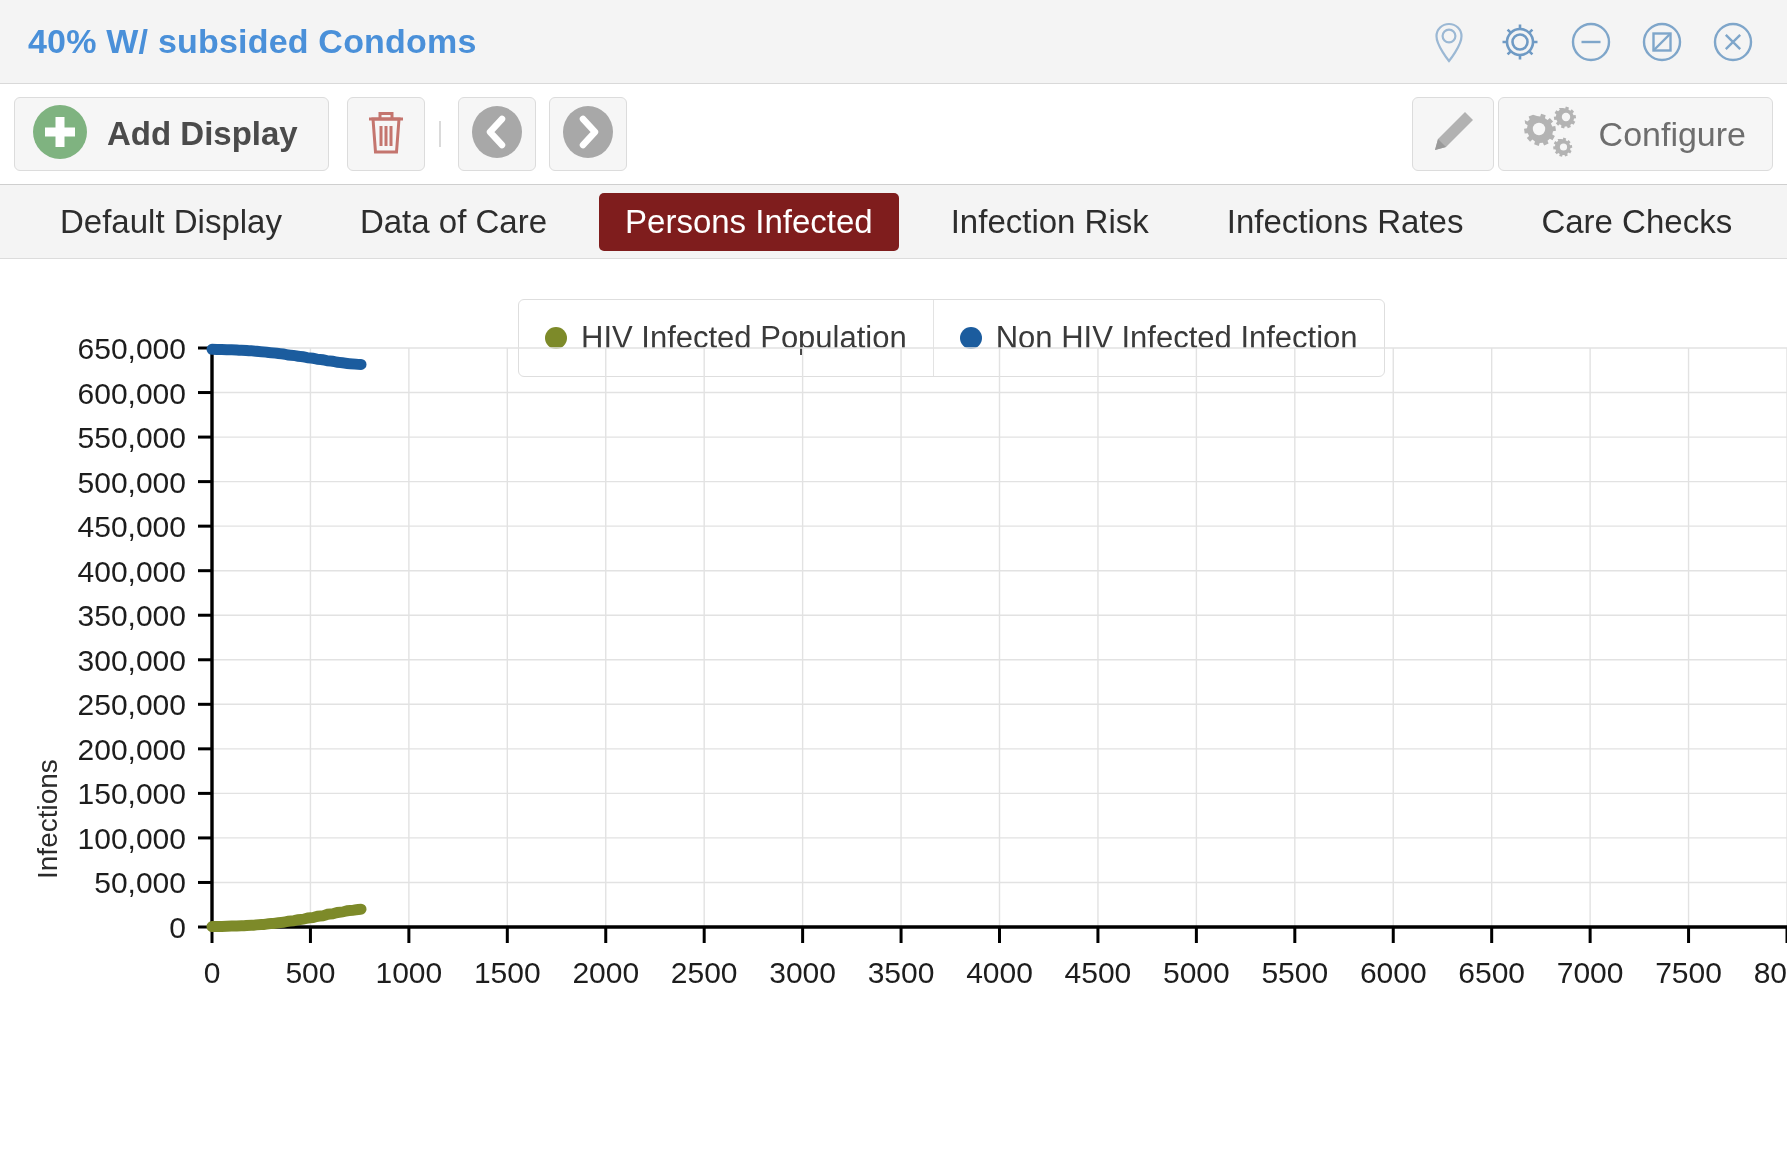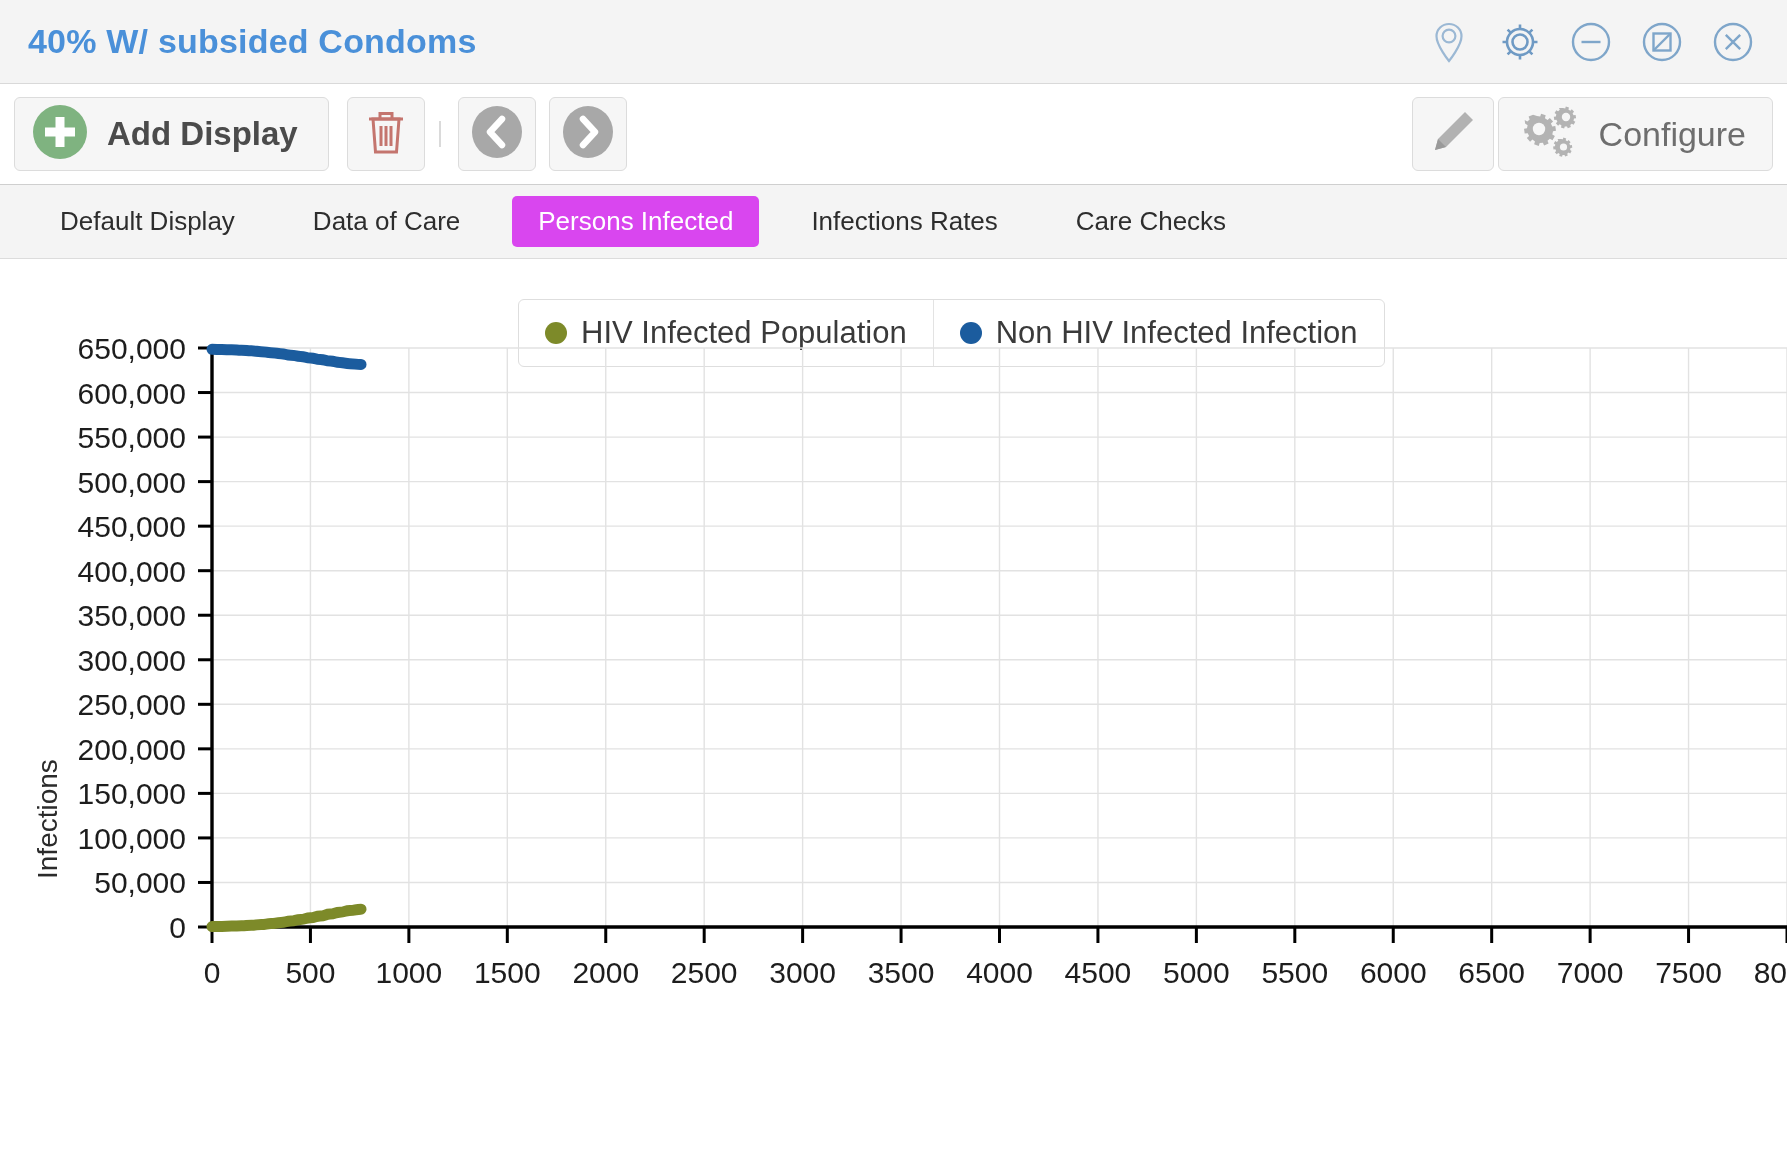--- a/index.html
+++ b/index.html
@@ -61,38 +61,38 @@
 
   
   .tabbar {
     position: absolute; left: 0; top: 185px; width: 1787px; height: 74px;
     background: #f4f4f4;
     border-bottom: 1px solid #dcdcdc;
     display: flex; align-items: center;
     padding-left: 34px;
   }
   .tab {
-    font-size: 26px; color: #2d2d2d;
+    font-size: 33px; color: #2d2d2d;
     padding: 10px 26px; margin-right: 26px;
     border-radius: 5px;
     white-space: nowrap; cursor: pointer;
   }
-  .tab.active { background: #d946ef; color: #ffffff; }
+  .tab.active { background: #7f1d1d; color: #ffffff; }
 
   
   .chart-area {
     position: absolute; left: 0; top: 259px;
     width: 1787px; height: 917px;
     background: #ffffff;
   }
   .legend {
     position: absolute; left: 518px; top: 40px;
     display: flex; align-items: stretch;
     border: 1px solid #dedede; border-radius: 6px;
-    background: #ffffff; height: 68px;
+    background: #ffffff; height: 78px;
   }
   .legend-item { display: flex; align-items: center; padding: 0 26px; }
   .legend-item + .legend-item { border-left: 1px solid #e3e3e3; }
   .legend-dot { width: 22px; height: 22px; border-radius: 50%; margin-right: 14px; flex: none; }
   .legend-text { font-size: 31px; color: #3a3a3a; white-space: nowrap; }
 
   .plot-wrap { position: absolute; left: 0; top: 0; width: 1787px; height: 917px; }
   svg.plot { position: absolute; left: 0; top: 0; display: block; }
 
   .ylabel {
@@ -222,20 +222,21 @@
         </span>
         <span class="btn-label">Configure</span>
       </div>
     </div>
   </div>
 
   <div class="tabbar">
     <div class="tab">Default Display</div>
     <div class="tab">Data of Care</div>
     <div class="tab active">Persons Infected</div>
+    <div class="tab">Infection Risk</div>
     <div class="tab">Infections Rates</div>
     <div class="tab">Care Checks</div>
   </div>
 
   <div class="chart-area">
 
     <div class="legend">
       <div class="legend-item">
         <span class="legend-dot" style="background:#7d8a29;"></span>
         <span class="legend-text">HIV Infected Population</span>

